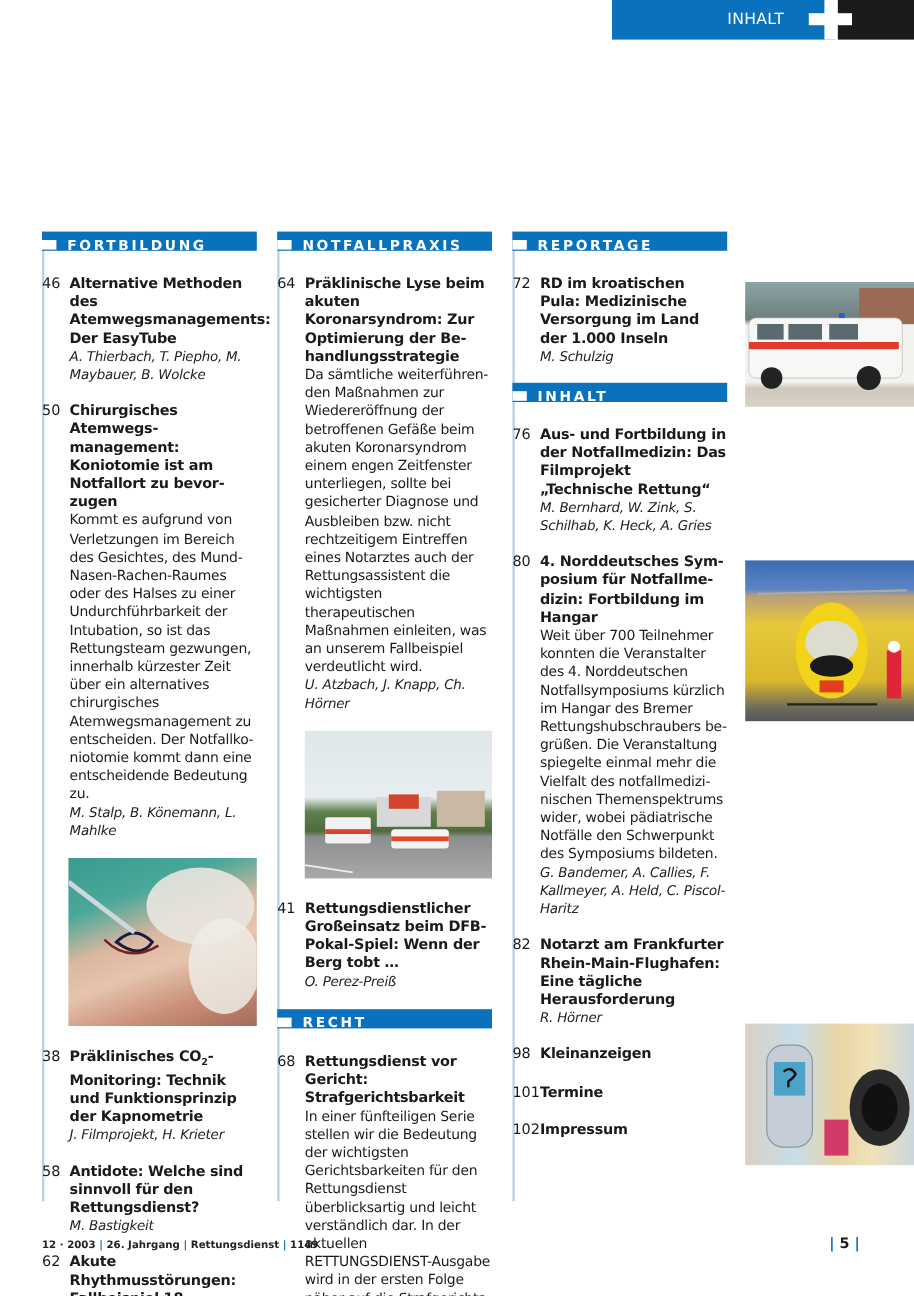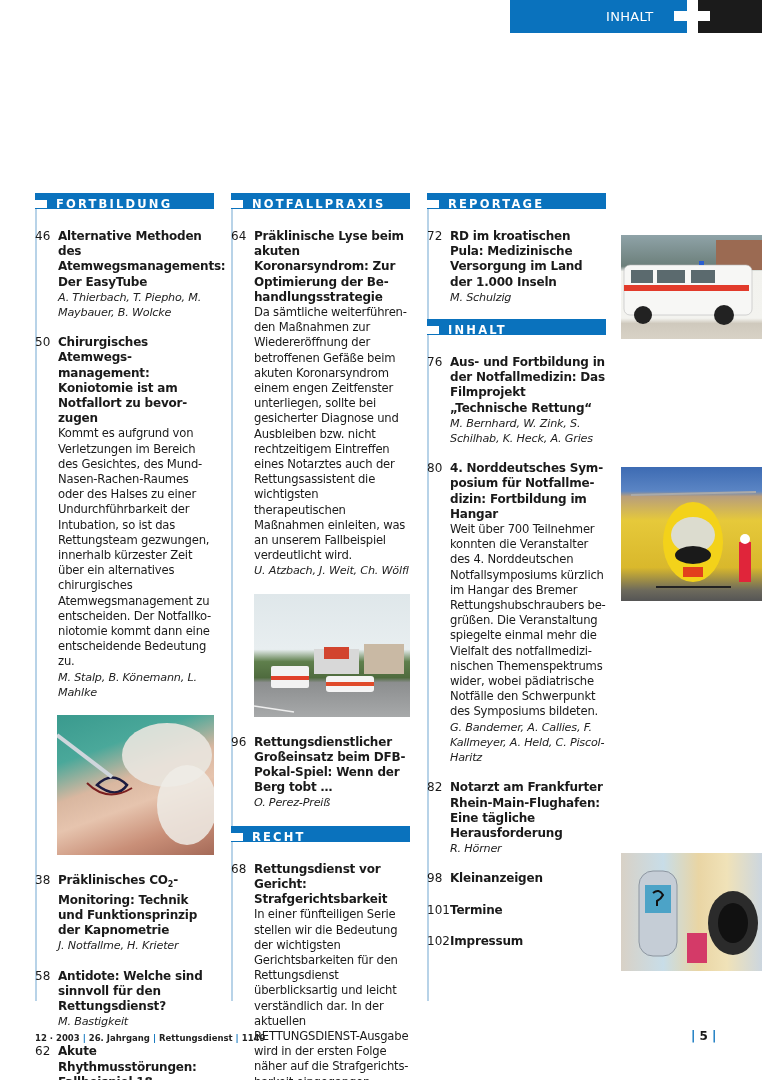--- a/index.html
+++ b/index.html
@@ -69,21 +69,21 @@
       <ellipse cx="130" cy="90" rx="30" ry="40" fill="#efece6" opacity="0.85"></ellipse>
       <path d="M40 70 q15 -15 30 0 q-10 15 -30 0z" fill="none" stroke="#1b1b40" stroke-width="2.5"></path>
       <line x1="0" y1="20" x2="55" y2="62" stroke="#cfd6dc" stroke-width="4"></line>
       <path d="M30 68 q20 20 45 5" fill="none" stroke="#7a1f1f" stroke-width="2"></path>
     </svg>
   </div>
 
   <div class="entry">
     <span class="num">38</span>
     <div class="title"><span>Präklinisches CO</span><sub style="font-size:8px;">2</sub><span>-Monito­ring: Technik und Funktions­prinzip der Kapnometrie</span></div>
-    <div class="authors">J. Notfallme, H. Krieter</div>
+    <div class="authors">J. Filmprojekt, H. Krieter</div>
   </div>
 
   <div class="entry">
     <span class="num">58</span>
     <div class="title">Antidote: Welche sind sinnvoll für den Rettungs­dienst?</div>
     <div class="authors">M. Bastigkeit</div>
   </div>
 
   <div class="entry">
     <span class="num">62</span>
@@ -96,38 +96,38 @@
   <div class="rule" style="height:808px;"></div>
   <div class="section-head">
     <div class="notch"></div>
     <span class="title">NOTFALLPRAXIS</span>
   </div>
 
   <div class="entry">
     <span class="num">64</span>
     <div class="title">Präklinische Lyse beim akuten Koronarsyndrom: Zur Optimierung der Be­handlungsstrategie</div>
     <div class="desc">Da sämtliche weiterführen­den Maßnahmen zur Wieder­eröffnung der betroffenen Gefäße beim akuten Koro­narsyndrom einem engen Zeitfenster unterliegen, sollte bei gesicherter Diagnose und Ausbleiben bzw. nicht recht­zeitigem Eintreffen eines Notarztes auch der Rettungs­assistent die wichtigsten therapeutischen Maßnahmen einleiten, was an unserem Fallbeispiel verdeutlicht wird.</div>
-    <div class="authors">U. Atzbach, J. Weit, Ch. Wölfl</div>
+    <div class="authors">U. Atzbach, J. Knapp, Ch. Hörner</div>
   </div>
 
   <div class="photo" style="margin-left:23px; width:156px; height:123px; margin-bottom:18px; background: linear-gradient(180deg,#dfe7ea 0%,#e8eef0 45%,#5f7f4c 55%,#4f6b3e 68%,#8c8e8f 72%,#a7a9aa 100%);">
     <svg width="156" height="123" viewBox="0 0 156 123">
       <rect x="60" y="55" width="45" height="25" fill="#d8d8d8"></rect>
       <rect x="110" y="50" width="40" height="30" fill="#c9b9a4"></rect>
       <rect x="70" y="53" width="25" height="12" fill="#d2442e"></rect>
       <rect x="17" y="72" width="38" height="22" rx="2" fill="#f2f2f2"></rect>
       <rect x="17" y="82" width="38" height="4" fill="#e0402a"></rect>
       <rect x="72" y="82" width="48" height="16" rx="3" fill="#f4f4f4"></rect>
       <rect x="72" y="88" width="48" height="4" fill="#e04a2a"></rect>
       <line x1="0" y1="112" x2="40" y2="118" stroke="#eee" stroke-width="1.5"></line>
     </svg>
   </div>
 
   <div class="entry">
-    <span class="num">96</span>
+    <span class="num">41</span>
     <div class="title">Rettungsdienstlicher Groß­einsatz beim DFB-Pokal-Spiel: Wenn der Berg tobt …</div>
     <div class="authors">O. Perez-Preiß</div>
   </div>
 
   <div class="section-head" style="">
     <div class="notch"></div>
     <span class="title">RECHT</span>
   </div>
 
   <div class="entry">

